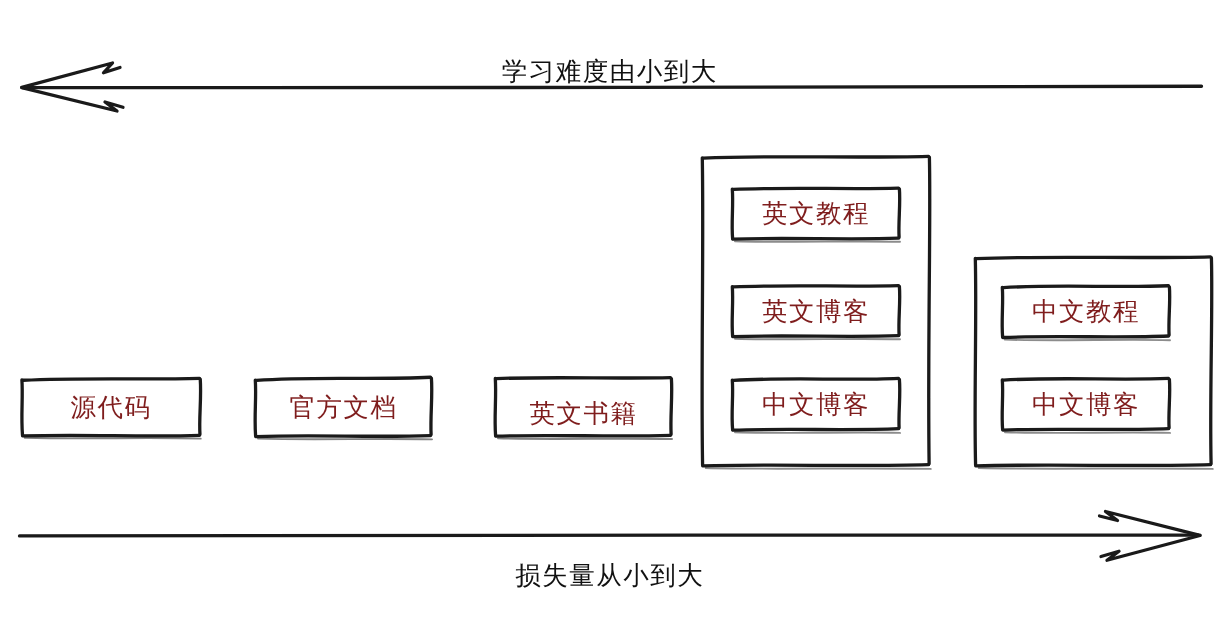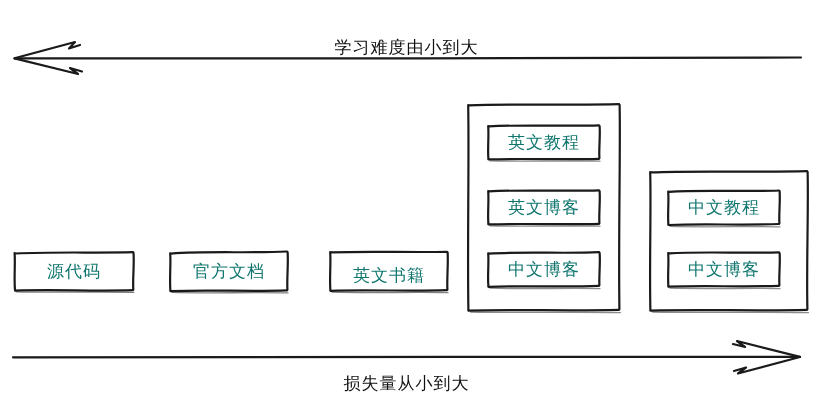--- a/index.html
+++ b/index.html
@@ -23,21 +23,21 @@
   #top-axis-label{left:0;right:0;top:8px;margin-top:28px;}
   #bottom-axis-label{left:0;right:0;top:372px;}
 
   
   #sketch{position:absolute;left:0;top:0;width:813px;height:414px;}
 
   
   .node-text{
     position:absolute;
     font-size:17px;
-    color:#0f766e;
+    color:#7f1d1d;
     white-space:nowrap;
     text-align:center;
     letter-spacing:1px;
     display:flex;
     align-items:center;
     justify-content:center;
   }
   .node-hit{position:absolute;cursor:default;}
   .group-hit{position:absolute;}
 </style>

